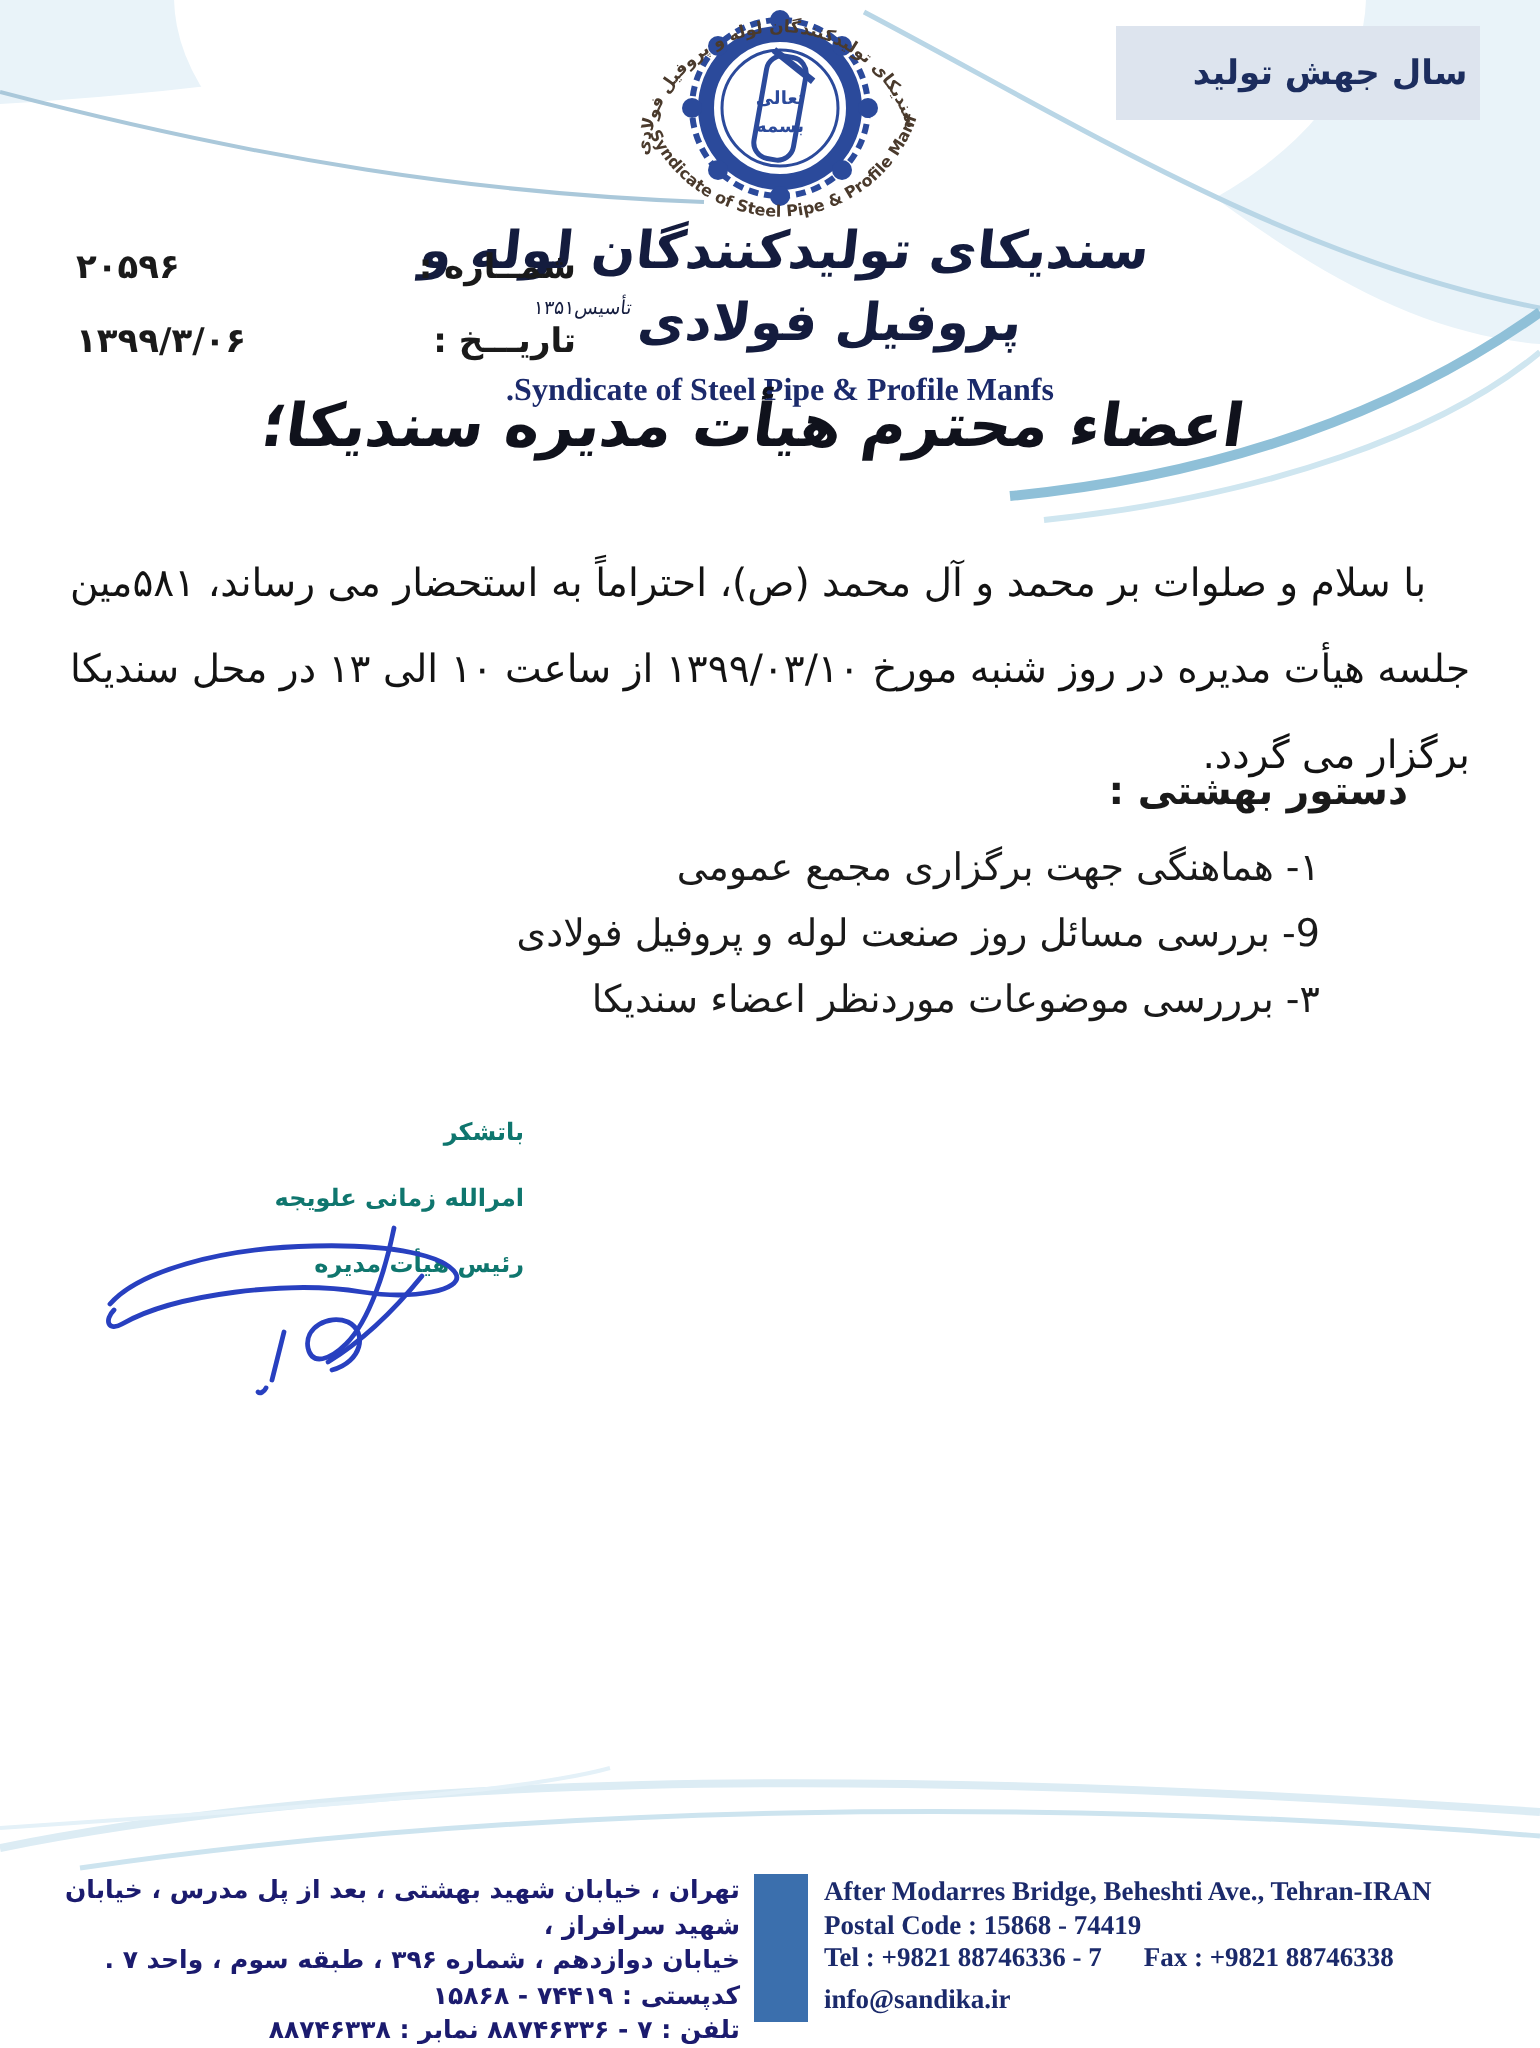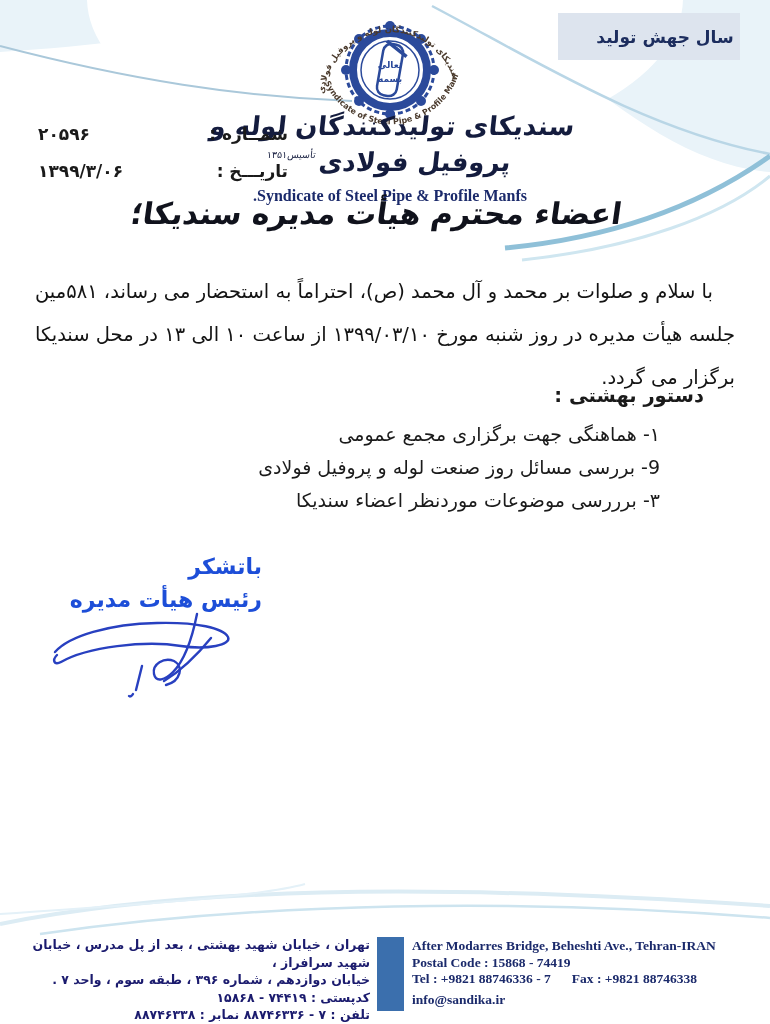--- a/index.html
+++ b/index.html
@@ -17,21 +17,21 @@
   .bottom-deco { left:0; top:872px; width:770px; height:70px; pointer-events:none; }
 
   
   .badge {
     top:13px; right:30px; width:182px; height:47px;
     background:#dde4ee; display:flex; align-items:center; justify-content:center;
     color:#1c2d5e; font-weight:bold; font-size:17px; direction:rtl;padding-left:32px;
   }
 
   
-  .logo-wrap { left:308px; top:16px; width:164px; height:114px; }
+  .logo-wrap { left:308px; top:0px; width:164px; height:114px; }
 
   
   .brand { left:175px; top:108px; width:430px; text-align:center; direction:rtl; }
   .brand-fa {
     font-size:26px; font-weight:bold; color:#141c3e;
     transform:skewX(-6deg); letter-spacing:1px; line-height:36px;
   }
   .brand-est { font-size:9.5px; font-weight:normal; color:#141c3e;
     display:inline-block; transform:translateY(-13px); margin-right:4px; letter-spacing:0; }
   .brand-en { font-size:16px; font-weight:bold; color:#1b2a6b; margin-top:1px;
@@ -53,21 +53,21 @@
     top:270px; left:35px; width:700px; direction:rtl; text-align:justify;
     font-size:19.5px; line-height:43px; text-indent:22px; color:#131313;
   }
 
   
   .agenda-title { top:384px; right:66px; direction:rtl; font-weight:bold; font-size:19.5px; }
   .agenda-items { top:418px; right:110px; direction:rtl; font-size:19px; line-height:33px; text-align:right; }
 
   
   .sig-text { top:550px; left:55px; width:207px; direction:rtl; text-align:right;
-    font-weight:bold; font-size:22px; line-height:33px; color:#1d4ed8; }
+    font-weight:bold; font-size:12px; line-height:33px; color:#0f766e; }
   .sig-svg { left:45px; top:610px; width:215px; height:90px; }
 
   
   .footer-fa {
     top:936px; left:6px; width:364px; direction:rtl; text-align:left;
     color:#1b1b6e; font-weight:bold; font-size:12.5px; line-height:17.5px;
   }
   .footer-fa div { text-align:right; }
   .doc-ref { top:1038px; left:242px; width:140px; color:#1b1b6e; font-size:10px;
     font-family:"Liberation Serif","DejaVu Serif", serif; }
@@ -163,20 +163,21 @@
 
   <div class="abs agenda-title">دستور بهشتی :</div>
   <div class="abs agenda-items">
     <div>۱- هماهنگی جهت برگزاری مجمع عمومی</div>
     <div>9- بررسی مسائل روز صنعت لوله و پروفیل فولادی</div>
     <div>۳- برررسی موضوعات موردنظر اعضاء سندیکا</div>
   </div>
 
   <div class="abs sig-text">
     <div>باتشکر</div>
+    <div>امرالله زمانی علویجه</div>
     <div>رئیس هیأت مدیره</div>
   </div>
   <svg class="abs sig-svg" viewBox="0 0 215 90">
     <g fill="none" stroke="#2840c0" stroke-width="2.4" stroke-linecap="round">
       <path d="M10,42 C24,26 64,14 112,13 C152,12 178,18 183,27 C187,35 162,40 136,36 C100,30 42,37 16,52 C9,56 7,50 12,45"></path>
       <path d="M152,4 C148,24 140,50 128,62 C120,70 111,73 109,64 C107,54 119,47 129,51 C139,56 136,71 121,75"></path>
       <path d="M166,28 C153,44 137,60 119,71"></path>
       <path d="M97,56 L91,80"></path>
       <path d="M88,84 C87,86 85,87 84,86"></path>
     </g>

